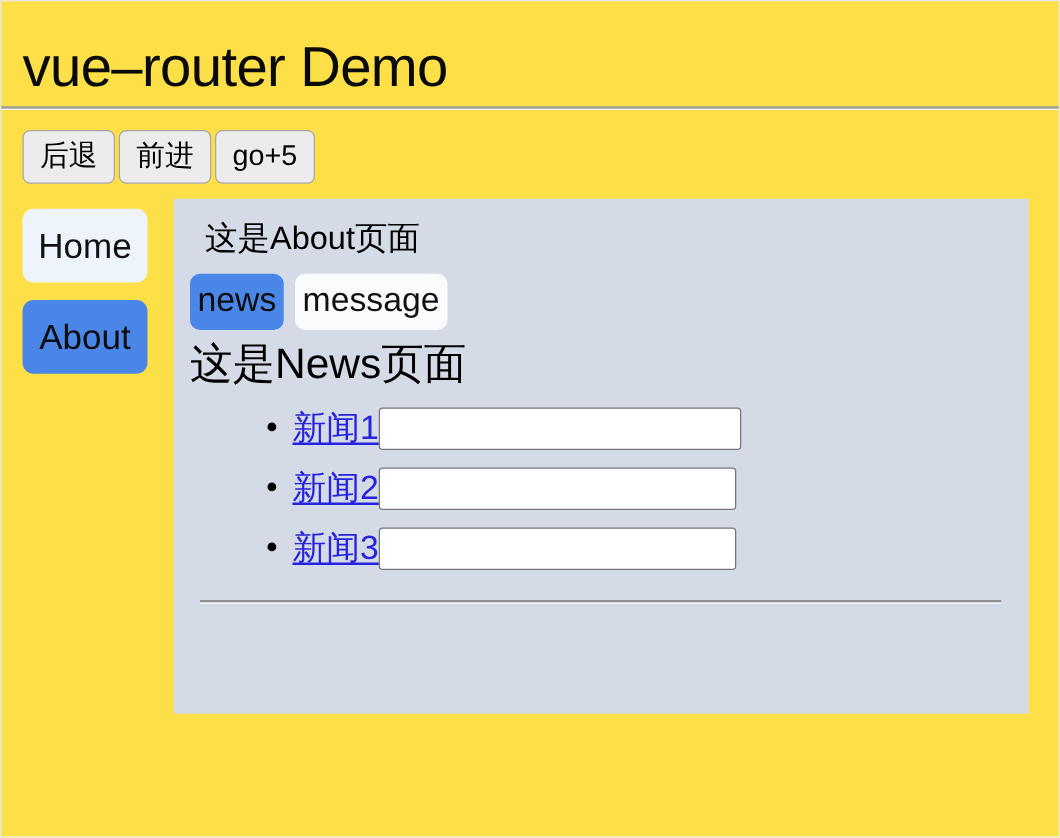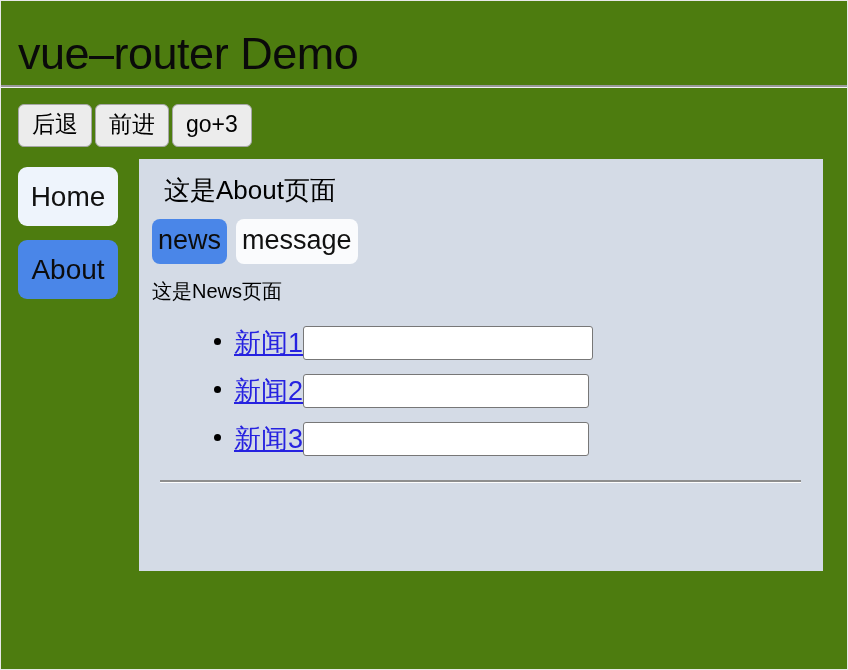--- a/index.html
+++ b/index.html
@@ -14,21 +14,21 @@
     font-family: "Liberation Sans", "DejaVu Sans", sans-serif;
     color: #000000;
   }
 
   .page {
     position: relative;
     width: 848px;
     height: 670px;
     box-sizing: border-box;
     border: 1px solid #e8e8e8;
-    background: #4d7c0f;
+    background: #fde047;
   }
 
   
   .page-title {
     margin: 0;
     padding: 22px 0 0 17px;
     font-size: 45px;
     line-height: 62px;
     font-weight: 400;
     letter-spacing: -0.5px;
@@ -136,21 +136,21 @@
     color: #111111;
     background: #fafbfd;
     cursor: pointer;
   }
   .tab-link.active {
     background: #4a86e8;
     color: #0c0c0c;
   }
 
   .panel-subheading {
-    font-size: 20px;
+    font-size: 34px;
     line-height: 34px;
     margin: 10px 0 0 0;
     padding-left: 2px;
     font-weight: 400;
     color: #000000;
   }
 
   .news-list {
     list-style: disc;
     margin: 18px 0 0 0;
@@ -204,21 +204,21 @@
 
 <div class="page">
 
   <h1 class="page-title">vue–router Demo</h1>
 
   <hr class="rule top-rule">
 
   <div class="btn-row">
     <button class="nav-btn">后退</button>
     <button class="nav-btn">前进</button>
-    <button class="nav-btn">go+3</button>
+    <button class="nav-btn">go+5</button>
   </div>
 
   <div class="body-row">
 
     <nav class="sidebar">
       <a class="side-link">Home</a>
       <a class="side-link active">About</a>
     </nav>
 
     <section class="panel">

